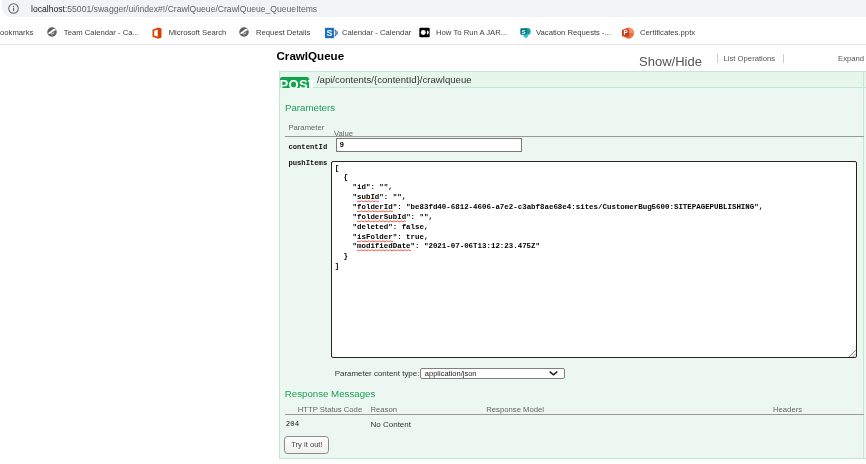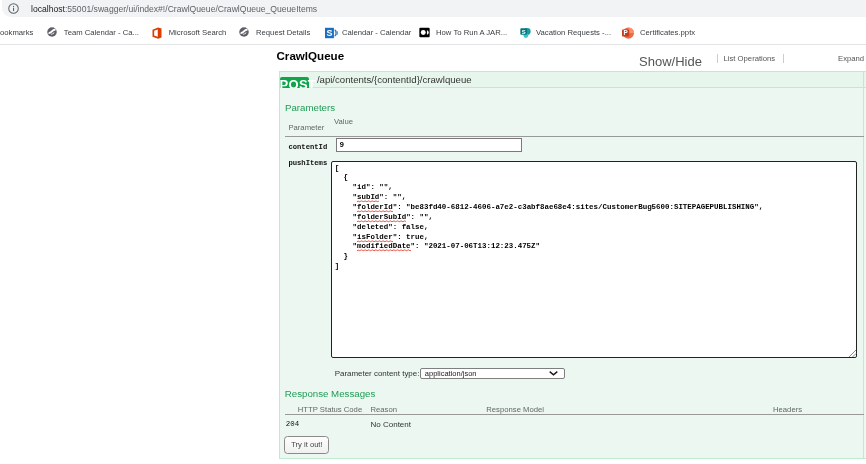--- a/index.html
+++ b/index.html
@@ -89,21 +89,21 @@
 <div class="abs" style="left:278.5px; top:70.5px; width:588px; height:17px; background:#e7f6ec; border:1px solid #c3e8d1;"></div>
 <div class="abs" style="left:279.5px; top:77px; width:29.5px; height:32px; background:#10a54a; border-radius:2px; color:#fff; font-size:13px; font-weight:bold; text-align:center; line-height:16px; letter-spacing:0.3px;">POST</div>
 <div class="abs" style="left:316.9px; top:74.4px; font-size:9.6px; color:#333;">/api/contents/{contentId}/crawlqueue</div>
 
 <div class="abs" style="left:278.5px; top:87.5px; width:588px; height:371px; background:#ebf7f0; border:1px solid #c3e8d1; border-top:none;"></div>
 <div class="abs" style="left:862.8px; top:70.5px; width:1px; height:388px; background:#c8e4d3;"></div>
 
 <div class="abs grn" style="left:285px; top:102px; font-size:9.7px;">Parameters</div>
 
 <div class="abs hdr" style="left:288.4px; top:122.7px;">Parameter</div>
-<div class="abs hdr" style="left:334px; top:117px;">Value</div>
+<div class="abs hdr" style="left:334px; top:129px;">Value</div>
 <div class="abs" style="left:285px; top:135.7px; width:578.5px; height:1.2px; background:#999;"></div>
 
 <div class="abs mono" style="left:288.4px; top:142.5px; font-size:7.2px; font-weight:bold; color:#111;">contentId</div>
 <div class="abs" style="left:335.7px; top:137.8px; width:186.3px; height:14.5px; background:#fff; border:1px solid #7a7a7a;"></div>
 <div class="abs mono" style="left:339.5px; top:140.6px; font-size:7.6px; color:#000; font-weight:bold;">9</div>
 
 <div class="abs mono" style="left:288.4px; top:159.4px; font-size:7.2px; font-weight:bold; color:#111;">pushItems</div>
 
 <div class="abs" style="left:331px; top:161.2px; width:526px; height:196.5px; background:#fff; border:1.8px solid #222; border-radius:2px;"></div>
 <pre class="abs mono" style="left:334.7px; top:163.6px; font-size:7.45px; line-height:9.85px; font-weight:bold; color:#000; white-space:pre;">[

